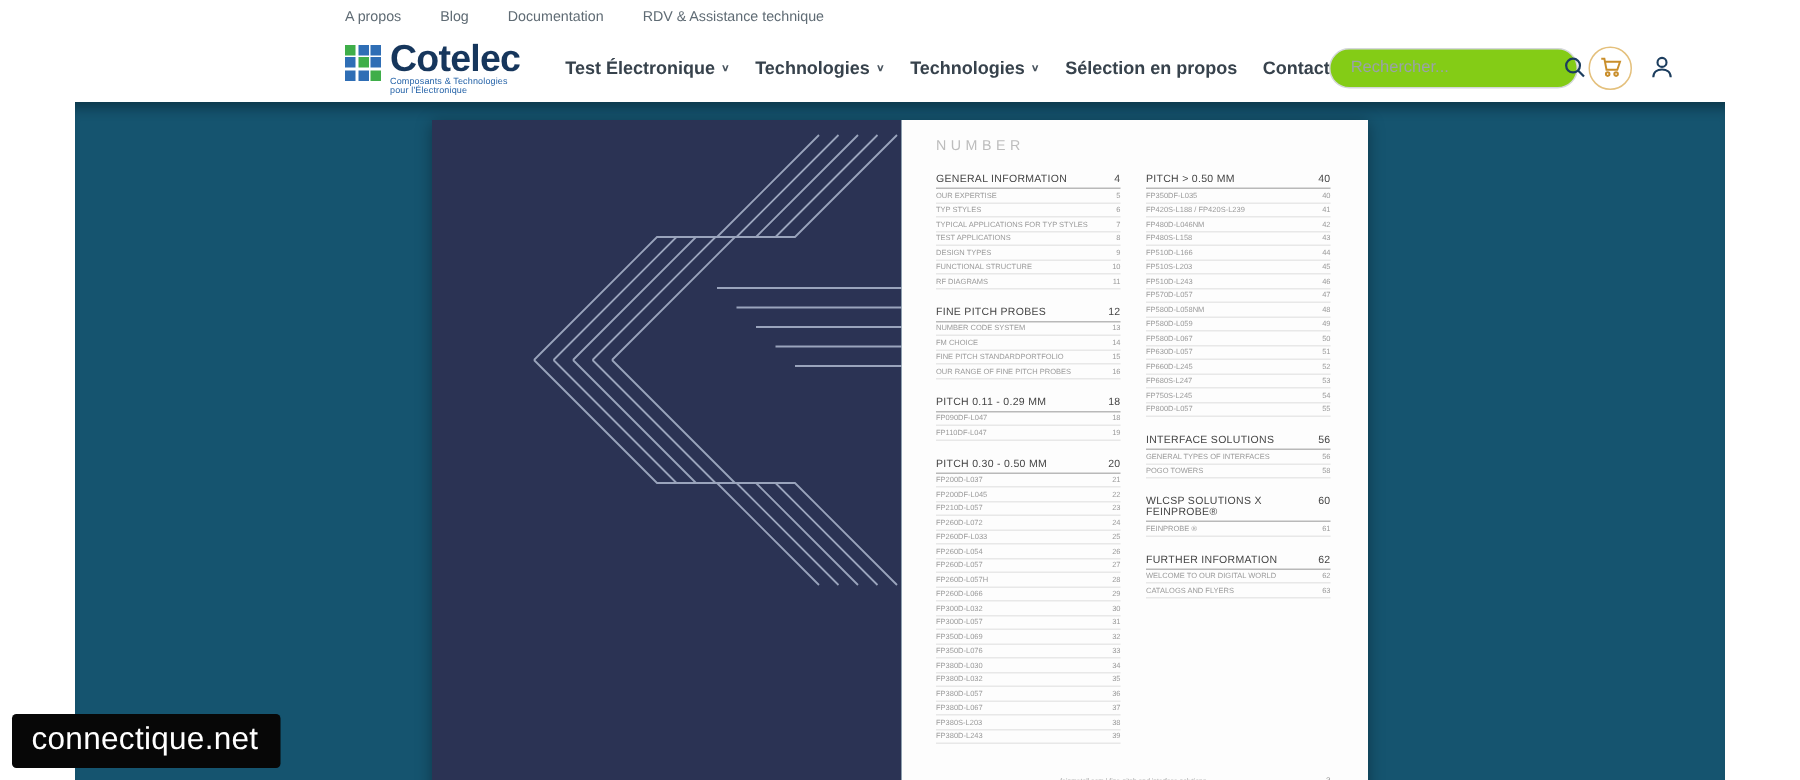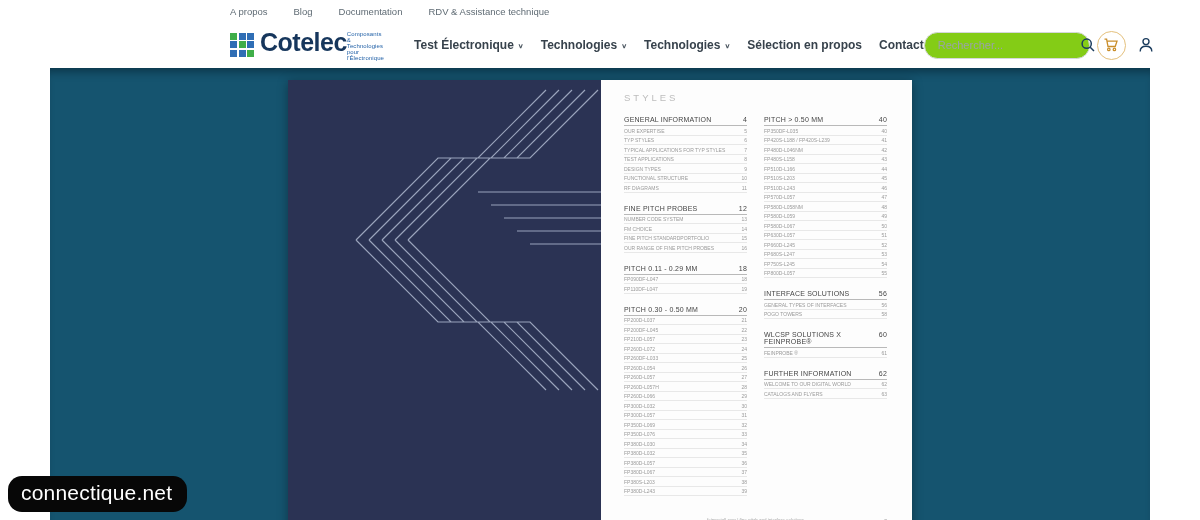--- a/index.html
+++ b/index.html
@@ -11,21 +11,21 @@
   .topbar-inner { width:740px; margin:0 auto; display:flex; gap:26px; }
   .toplink { font-size:9.5px; color:#5f6b74; text-decoration:none; cursor:pointer; }
 
   
   .header { height:46px; display:flex; align-items:center; }
   .header-inner { width:740px; margin:0 auto; display:flex; align-items:center; }
   .brand { display:flex; align-items:flex-start; gap:6px; cursor:pointer; }
   .logo-grid { display:grid; grid-template-columns:repeat(3,7px); grid-template-rows:repeat(3,7px); gap:1.5px; margin-top:3px; }
   .logo-grid span { display:block; }
   .sq-b { background:#2f6eb5; } .sq-g { background:#3fae49; }
-  .brand-text { display:flex; }
+  .brand-text { display:flex; flex-direction:column; }
   .brand-name { font-size:25px; font-weight:700; color:#16365c; letter-spacing:-0.5px; line-height:24px; }
   .brand-tagline { font-size:6px; color:#2563a8; margin-top:1px; letter-spacing:.1px; }
 
   nav { display:flex; gap:17px; margin-left:30px; align-items:center; }
   .nav-item { display:flex; align-items:center; gap:4px; font-size:12px; font-weight:600;
     color:#37424c; text-decoration:none; cursor:pointer; white-space:nowrap; }
   .caret { font-size:8px; color:#4a555f; transform:scaleY(.8); }
 
   .header-right { margin-left:auto; display:flex; align-items:center; gap:7px; }
   .search-pill { width:166px; height:27px; border:1px solid #d4d7da; border-radius:15px;
@@ -61,21 +61,21 @@
     font-size:5px; color:#9a9a9a; border-bottom:1px solid #e8e8e8;
     padding:1.5px 0 1px; cursor:pointer; }
   .toc-item .num { color:#9a9a9a; }
 
   .doc-footer { position:absolute; left:23px; right:25px; bottom:6px; height:8px; font-size:4.5px; color:#a9a9a9; }
   .doc-footer .ftext { position:absolute; left:0; right:0; text-align:center; }
   .doc-footer .fnum { position:absolute; right:0; font-size:5.5px; color:#8e8e8e; }
 
   
   .watermark { position:absolute; left:8px; top:476px; background:#070707; color:#fff;
-    font-size:21px; padding:5px 15px 7px 13px; border-radius:14px; letter-spacing:.2px; }
+    font-size:21px; padding:5px 15px 7px 13px; border-radius:3px; letter-spacing:.2px; }
 </style>
 </head>
 <body>
 
 <div>
 
   <div class="topbar">
     <div class="topbar-inner">
         <a class="toplink">A propos</a>
         <a class="toplink">Blog</a>
@@ -157,21 +157,21 @@
   <div class="viewer">
     <div class="doc">
 
       <div class="page-left">
         <svg class="pattern-svg" viewBox="0 0 313 440" preserveAspectRatio="none">
             <path d="M68 160 L150 78 H190 L258 10 M68 160 L150 242 H190 L258 310 M190 112 H330 M81 160 L163 78 H203 L271 10 M81 160 L163 242 H203 L271 310 M203 125 H330 M94 160 L176 78 H216 L284 10 M94 160 L176 242 H216 L284 310 M216 138 H330 M107 160 L189 78 H229 L297 10 M107 160 L189 242 H229 L297 310 M229 151 H330 M120 160 L202 78 H242 L310 10 M120 160 L202 242 H242 L310 310 M242 164 H330 " fill="none" stroke="#9aa4bc" stroke-width="1.2"></path>
           </svg>
       </div>
 
       <div class="page-right">
-        <div class="content-heading">STYLES</div>
+        <div class="content-heading">NUMBER</div>
         <div class="toc">
           <div class="toc-col">
               <div class="toc-head">
                 <span>GENERAL INFORMATION</span>
                 <span class="num">4</span>
               </div>
               <div class="toc-item">
                 <span>OUR EXPERTISE</span>
                 <span class="num">5</span>
               </div>

